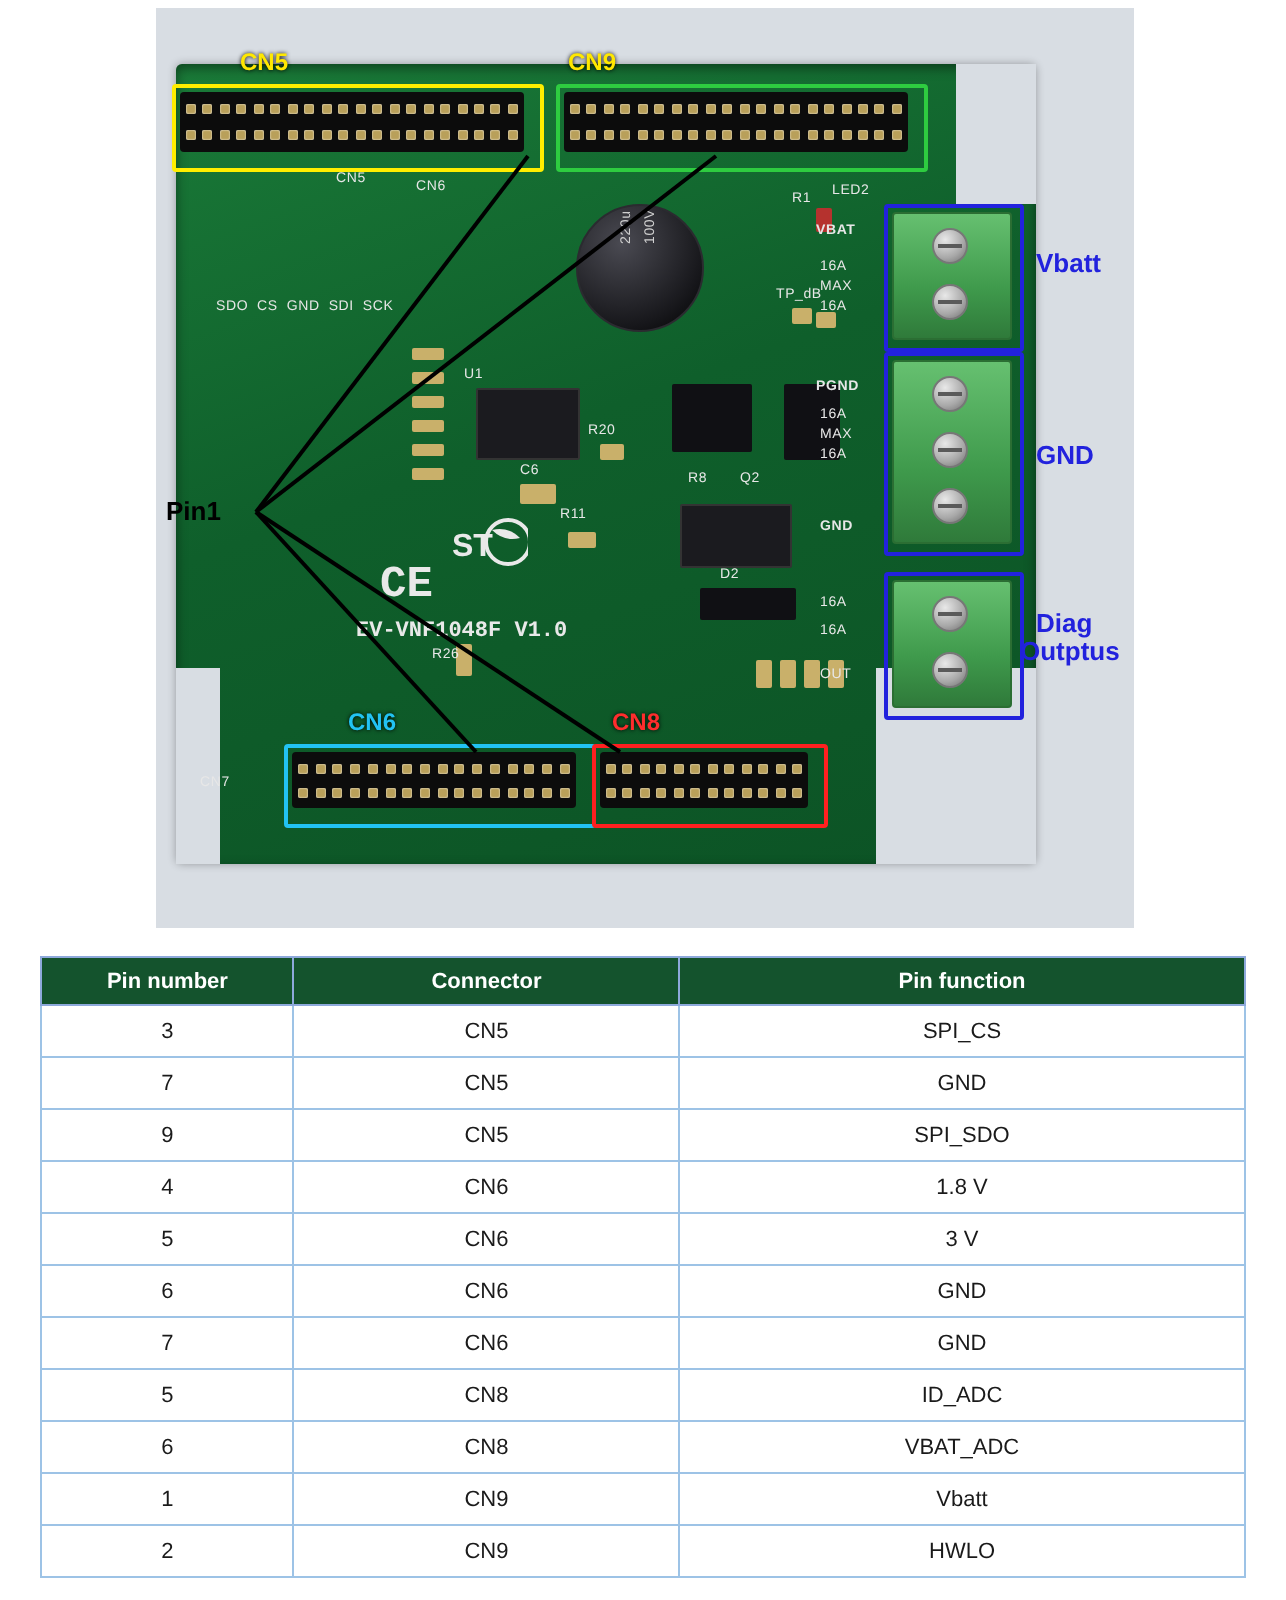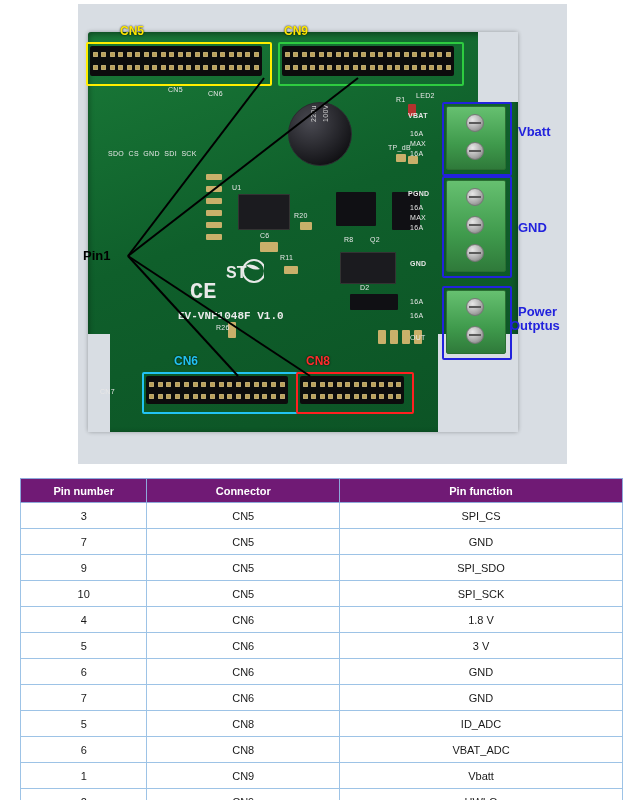--- a/index.html
+++ b/index.html
@@ -162,21 +162,21 @@
     top: 478px;
     width: 603px;
   }
   table {
     border-collapse: collapse;
     width: 100%;
     font-size: 11px;
     color: #1a1a1a;
   }
   thead th {
-    background: #701a75;
+    background: #14532d;
     color: #ffffff;
     font-weight: bold;
     font-size: 11px;
     height: 21px;
     border: 1px solid #8ea9db;
     text-align: center;
   }
   tbody td {
     height: 23px;
     border: 1px solid #9dc3e6;
@@ -449,21 +449,21 @@
       <path d="M20 9 q8 -2 14 4 q-8 2 -14 -4 z" fill="#e9e9e9"></path>
       <text x="0" y="22" font-size="16" font-weight="bold" fill="#e9e9e9" font-family="Liberation Sans, sans-serif">ST</text>
     </svg>
 
     <div class="lbl lbl-yellow" style="left:42px; top:20px;">CN5</div>
     <div class="lbl lbl-yellow" style="left:206px; top:20px;">CN9</div>
     <div class="lbl lbl-cyan" style="left:96px; top:350px;">CN6</div>
     <div class="lbl lbl-red" style="left:228px; top:350px;">CN8</div>
     <div class="lbl lbl-blue" style="left:440px; top:120px;">Vbatt</div>
     <div class="lbl lbl-blue" style="left:440px; top:216px;">GND</div>
-    <div class="lbl lbl-blue" style="left:440px; top:300px;">Power</div>
+    <div class="lbl lbl-blue" style="left:440px; top:300px;">Diag</div>
     <div class="lbl lbl-blue" style="left:432px; top:314px;">Outptus</div>
 
     <svg id="callouts" viewBox="0 0 489 460">
       <line x1="50" y1="252" x2="186" y2="74" stroke="#000" stroke-width="2"></line>
       <line x1="50" y1="252" x2="280" y2="74" stroke="#000" stroke-width="2"></line>
       <line x1="50" y1="252" x2="160" y2="372" stroke="#000" stroke-width="2"></line>
       <line x1="50" y1="252" x2="232" y2="372" stroke="#000" stroke-width="2"></line>
     </svg>
     <div class="lbl lbl-black" style="left:5px; top:244px;text-align:center;">Pin1</div>
 
@@ -493,25 +493,20 @@
           <td>7</td>
           <td>CN5</td>
           <td>GND</td>
         </tr>
         <tr>
           <td>9</td>
           <td>CN5</td>
           <td>SPI_SDO</td>
         </tr>
         <tr>
-          <td>10</td>
-          <td>CN5</td>
-          <td>SPI_SCK</td>
-        </tr>
-        <tr>
           <td>4</td>
           <td>CN6</td>
           <td>1.8 V</td>
         </tr>
         <tr>
           <td>5</td>
           <td>CN6</td>
           <td>3 V</td>
         </tr>
         <tr>

